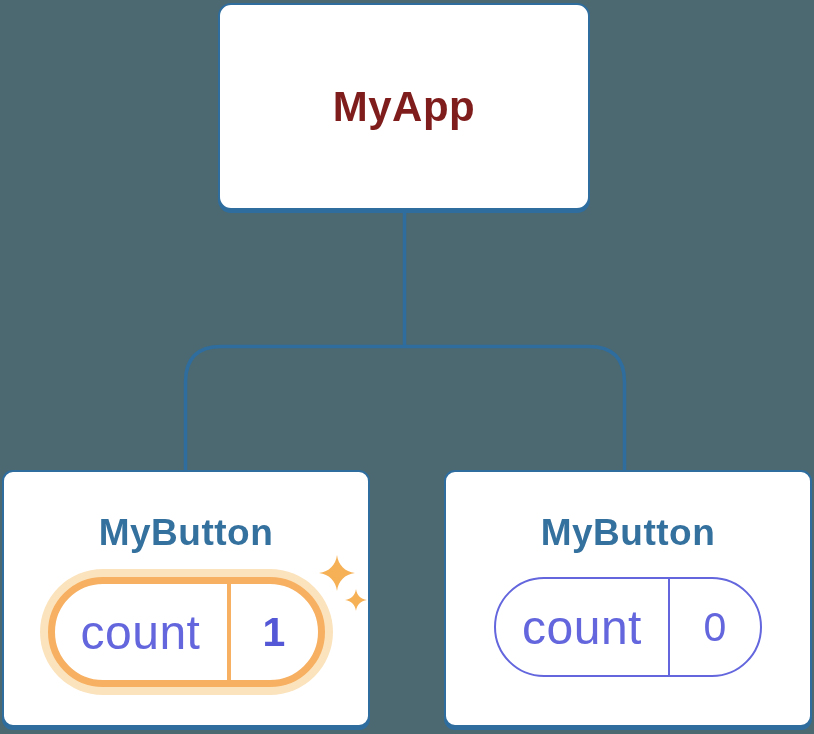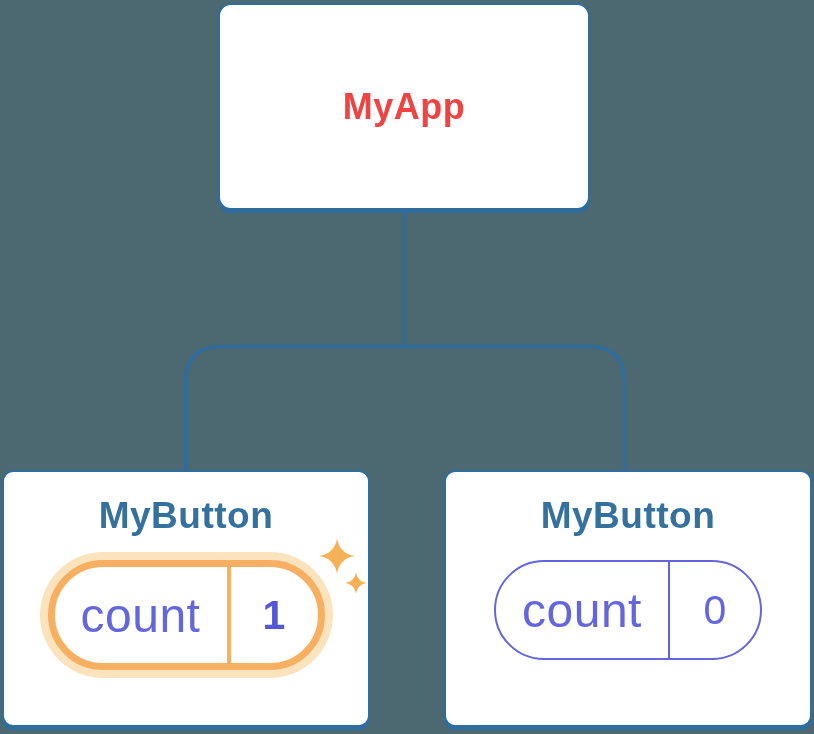--- a/index.html
+++ b/index.html
@@ -31,37 +31,37 @@
   }
   .app-card {
     left: 218px; top: 3px;
     width: 372px; height: 207px;
     border-radius: 13px;
     display: flex;
     align-items: center;
     justify-content: center;
   }
   .app-title {
-    color: #ef4444;
-    font-size: 36px;
+    color: #7f1d1d;
+    font-size: 42px;
     font-weight: 700;
     letter-spacing: 0.5px;
   }
   .btn-card {
     top: 470px;
     width: 368px; height: 257px;
     border-radius: 11px;
     display: flex;
     flex-direction: column;
     align-items: center;
   }
   .btn-card.left  { left: 2px; }
   .btn-card.right { left: 444px; }
   .btn-title {
-    margin-top: 25px;
+    margin-top: 42px;
     color: #35719E;
     font-size: 37px;
     font-weight: 700;
     letter-spacing: 0.5px;
     line-height: 1;
   }
   .pill-zone {
     position: relative;
     margin-top: 26px;
     display: flex;

